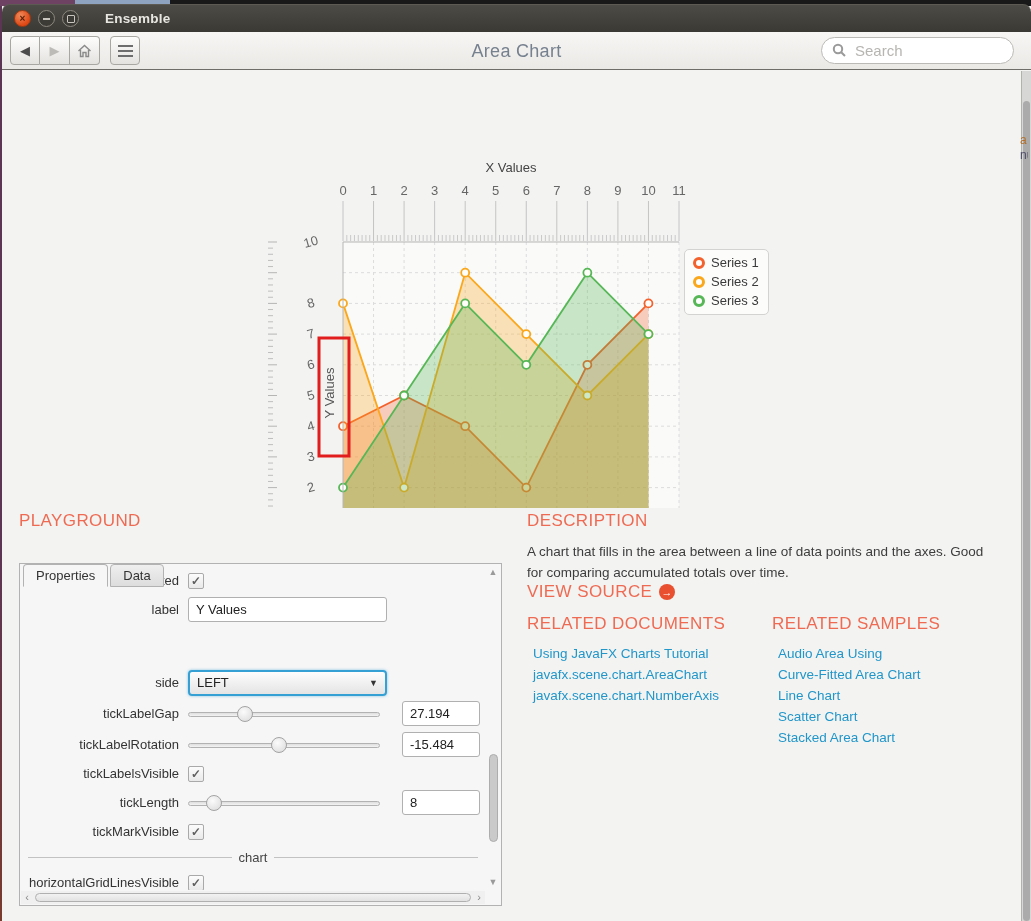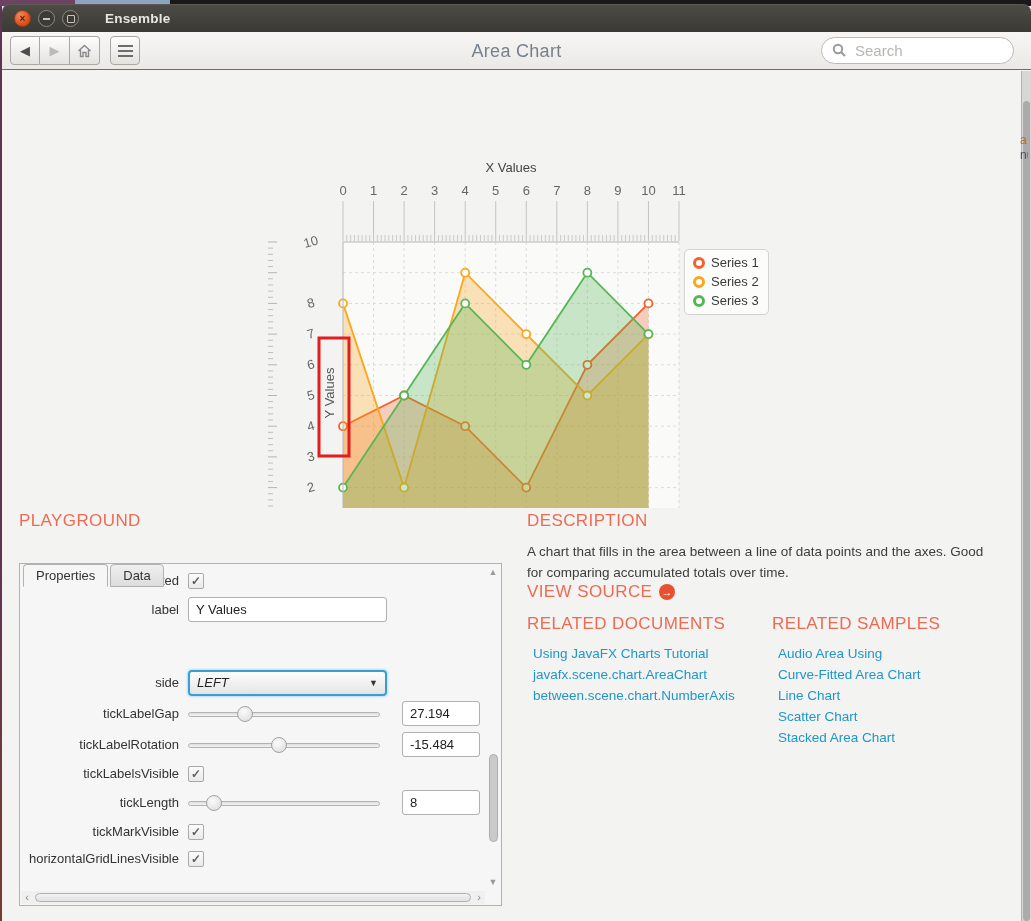--- a/index.html
+++ b/index.html
@@ -90,21 +90,21 @@
     overflow:hidden; padding-top:3px; }
   .p-row { display:flex; align-items:center; padding-left:4px; }
   .p-label { width:164px; text-align:right; padding-right:9px; font-size:13px; color:#333; flex:none; }
   .cbx { width:16px; height:16px; background:linear-gradient(#fcfcfc,#e9e9e9);
     border:1px solid #a9a9a9; border-radius:2px; display:flex; align-items:center;
     justify-content:center; font-size:12px; font-weight:bold; color:#5f5f5f; }
   .tfield { width:199px; height:25px; background:#fff; border:1px solid #b0b0b0;
     border-radius:3px; font-size:13px; color:#222; padding:0 7px; font-family:inherit; outline:none; }
   .combo { width:199px; height:26px; background:linear-gradient(#fdfdfd,#e4e4e4);
     border:2px solid #35a0d4; border-radius:4px; display:flex; align-items:center;
-    padding:0 7px; font-size:13px; color:#222; box-shadow:0 0 3px rgba(53,160,212,.6);font-style:italic; }
+    padding:0 7px; font-size:13px; color:#222; box-shadow:0 0 3px rgba(53,160,212,.6); }
   .combo .arr { margin-left:auto; font-size:9px; color:#333; }
   .gradbar { width:199px; height:22px; border:1px solid #8a8a8a;
     background:
       linear-gradient(to bottom, rgba(0,0,0,0) 45%, rgba(0,0,0,.45)),
       linear-gradient(to right,#f00,#ff0 16%,#0f0 33%,#0ff 50%,#00f 66%,#f0f 83%,#f00); }
   .swatch { width:16px; height:16px; background:#000; border:1px solid #111; margin-left:10px; }
   .hexlbl { font-size:13px; color:#333; margin-left:7px; }
   .slider { position:relative; width:192px; height:16px; flex:none; }
   .slider .track { position:absolute; left:0; right:0; top:6px; height:5px;
     border-radius:3px; background:linear-gradient(#dedede,#f3f3f3); border:1px solid #b2b2b2; }
@@ -459,20 +459,25 @@
           <div class="slider">
             <div class="track"></div>
             <div class="thumb" style="left: 18px;"></div>
           </div>
           <input class="vfield" value="8" style="">
         </div>
         <div class="p-row" style="height: 27px;">
           <span class="p-label">tickMarkVisible</span>
           <div class="cbx">✓</div>
         </div>
+        <div class="sep-row" style="height: 24px;">
+          <div class="line"></div>
+          <span class="sep-lbl">chart</span>
+          <div class="line"></div>
+        </div>
         <div class="p-row" style="height: 27px;">
           <span class="p-label">horizontalGridLinesVisible</span>
           <div class="cbx">✓</div>
         </div>
         <div class="p-row" style="height: 27px;">
           <span class="p-label"></span>
         </div>
       </div>
     <div class="pv-arrow" style="top:3px;">▲</div>
     <div class="pv-thumb" style="top:190px; height:88px;"></div>
@@ -489,21 +494,21 @@
 
   <div class="view-source">
     <span>VIEW SOURCE</span>
     <span class="vs-icon">→</span>
   </div>
 
   <div class="sec-head" style="left:525px; top:543px;">RELATED DOCUMENTS</div>
   <div class="linklist" style="left:531px; top:572px;" id="doc-links">
       <a href="#">Using JavaFX Charts Tutorial</a>
       <a href="#">javafx.scene.chart.AreaChart</a>
-      <a href="#">between.scene.chart.NumberAxis</a>
+      <a href="#">javafx.scene.chart.NumberAxis</a>
     </div>
 
   <div class="sec-head" style="left:770px; top:543px;">RELATED SAMPLES</div>
   <div class="linklist" style="left:776px; top:572px;" id="sample-links">
       <a href="#">Audio Area Using</a>
       <a href="#">Curve-Fitted Area Chart</a>
       <a href="#">Line Chart</a>
       <a href="#">Scatter Chart</a>
       <a href="#">Stacked Area Chart</a>
     </div>

